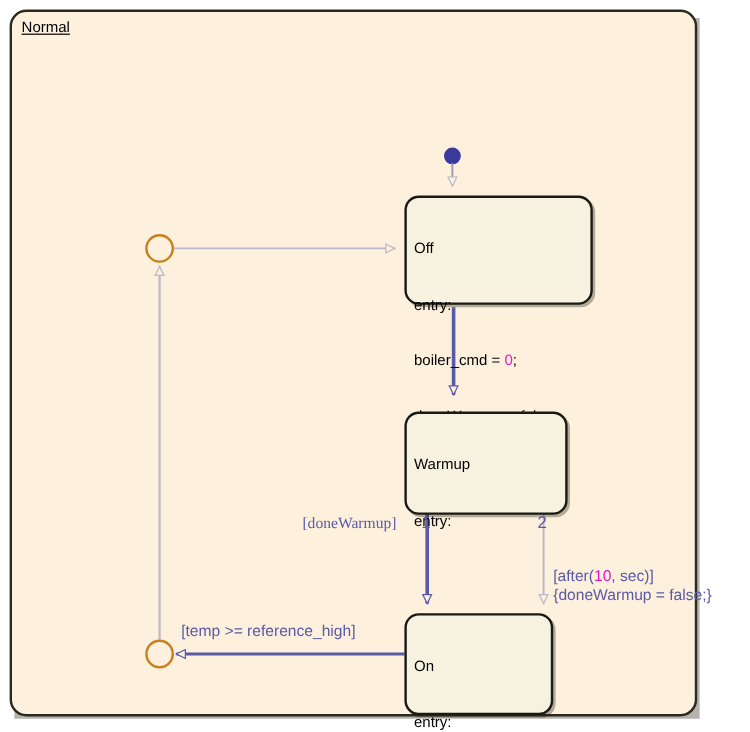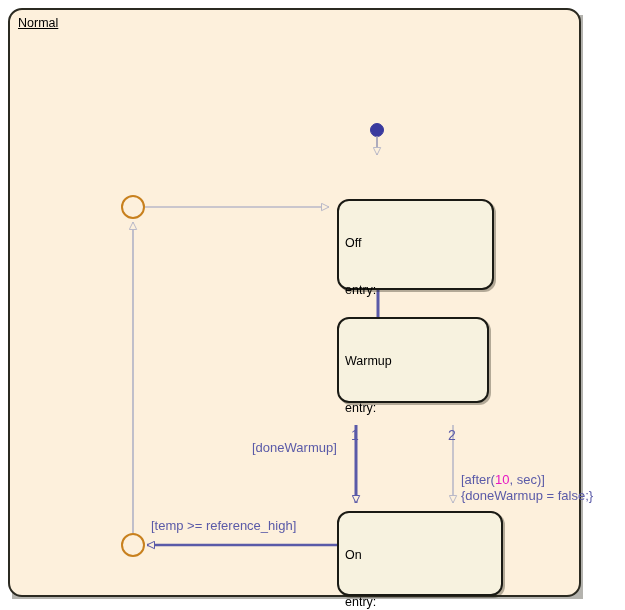--- a/index.html
+++ b/index.html
@@ -109,41 +109,42 @@
     <g>
       <line x1="145" y1="207" x2="329" y2="207" stroke="#b9b9c8" stroke-width="1.6" marker-end="url(#arrow-inactive)"></line>
     </g>
 
     <circle cx="133" cy="207" r="11" fill="#fdf0dc" stroke="#c8801e" stroke-width="2"></circle>
     <circle cx="133" cy="545" r="11" fill="#fdf0dc" stroke="#c8801e" stroke-width="2"></circle>
   </svg>
 
   <div class="container-title" style="left:18px; top:16px;text-decoration:underline;">Normal</div>
 
-  <div class="state-box" style="left:337px; top:163px; width:157px; height:91px;margin-top:36px;">
+  <div class="state-box" style="left:337px; top:163px; width:157px; height:91px;">
     <span class="state-name">Off</span>
     <span class="state-line">entry:</span>
+    <span class="state-line"><span>boiler_cmd = </span><span class="num">0</span><span>;</span></span>
     <span class="state-line">doneWarmup = false;</span>
   </div>
 
-  <div class="state-box" style="left:337px; top:317px; width:152px; height:86px;">
+  <div class="state-box" style="left:337px; top:343px; width:136px; height:86px;">
     <span class="state-name">Warmup</span>
     <span class="state-line">entry:</span>
   </div>
 
-  <div class="state-box" style="left:337px; top:511px; width:166px; height:85px;">
+  <div class="state-box" style="left:337px; top:511px; width:124px; height:85px;">
     <span class="state-name">On</span>
     <span class="state-line">entry:</span>
     
   </div>
 
 
   <div class="order-num" style="left:351px; top:428px;">1</div>
 
-  <div class="label" style="left:252px; top:440px;">[doneWarmup]</div>
+  <div class="label" style="left:252px; top:428px;font-family:Liberation Serif, serif;">[doneWarmup]</div>
 
   <div class="order-num" style="left:448px; top:428px;">2</div>
 
   <div class="label" style="left:461px; top:444px;margin-top:28px;"><span>[after(</span><span class="num">10</span><span>, sec)]</span><br><span>{doneWarmup = false;}</span></div>
 
   <div class="label" style="left:151px; top:518px;">[temp &gt;= reference_high]</div>
 
 </div>
 
 </body></html>

